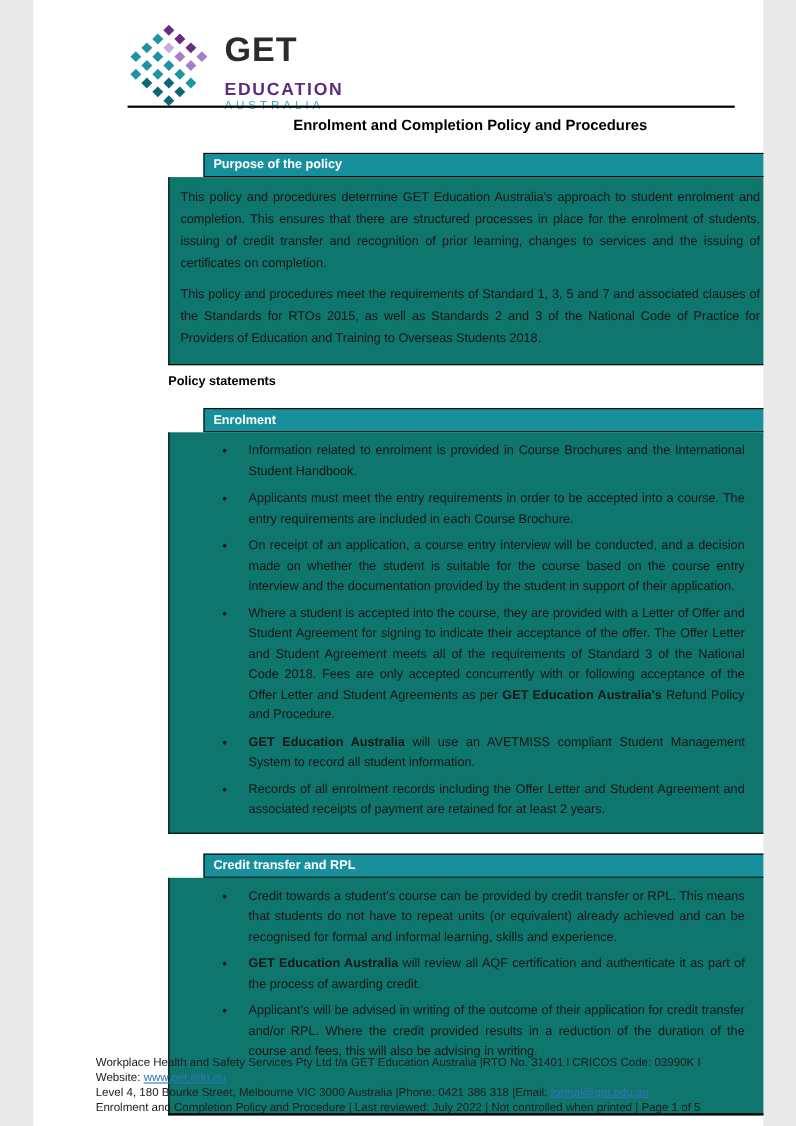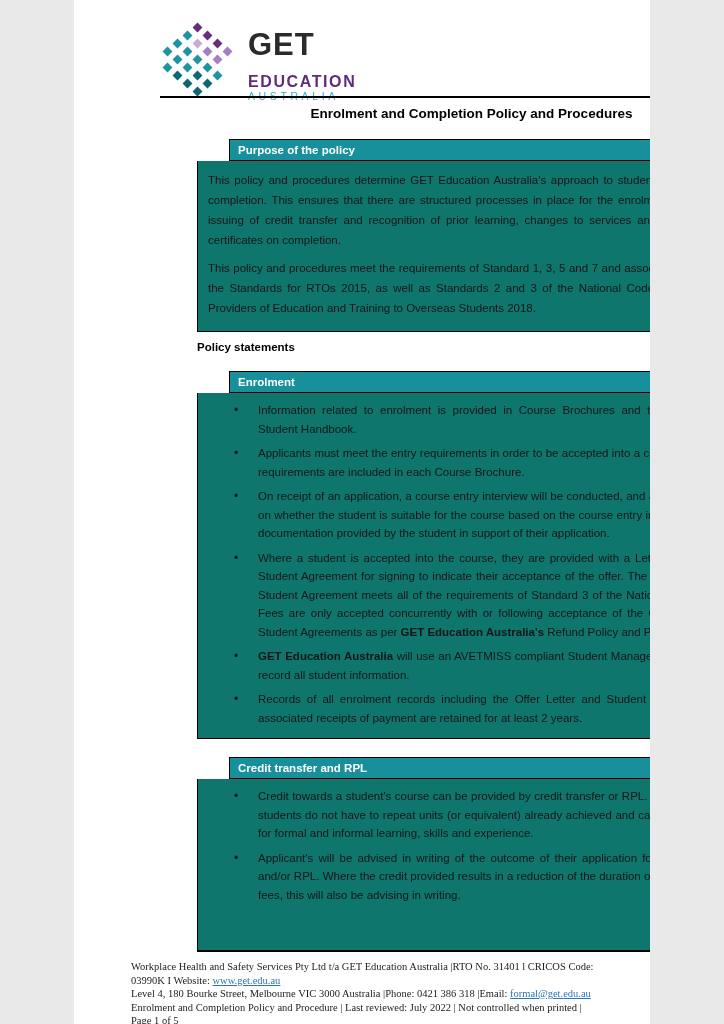--- a/index.html
+++ b/index.html
@@ -1,21 +1,21 @@
 <!DOCTYPE html>
 <html style="--teal: #18909b; --link: #2e75b6;"><head>
 <meta charset="utf-8">
 <style>
   :root{
     --teal:#18909b; --border:#000; --link:#2e75b6;
     --brand:#2d2a2c; --edu:#5d2c7f; --aus:#36afc0;
   }
   html,body{margin:0;padding:0;background:#e9e9e9;}
   .page{
-    position:relative; width:576px; height:1024px; margin:0 auto;
+    position:relative; width:664px; height:1024px; margin:0 auto;
     background:#fff; overflow:hidden;
     font-family:"Liberation Sans",sans-serif; color:#151515;
   }
   
   .logo{position:absolute; left:90px; top:24px; display:flex; align-items:flex-start;}
   .logo-pattern{position:relative; width:72px; height:68px; flex:0 0 auto;}
   .diamond{position:absolute; width:7px; height:7px; transform:rotate(45deg);}
   .logo-text{margin-left:12px; padding-top:8px;}
   .logo-brand{font-size:31px; line-height:26px; font-weight:800; letter-spacing:1px; color:var(--brand);}
   .logo-edu{font-size:16px; line-height:14px; font-weight:700; letter-spacing:1.6px; color:var(--edu); margin-top:17px;}
@@ -29,33 +29,33 @@
     color:#fff; font-weight:700; font-size:11.5px; padding:4px 8px 4px 8px;
     box-sizing:border-box;
     margin-left:32px;
   }
   .box{
     border:1px solid var(--border); border-top:none; box-sizing:border-box;
     padding:1px 10px 5px 10px; background:#0f766e;
   }
   .box p{margin:8px 0; font-size:11.5px; line-height:20px; text-align:justify;}
   .policy-label{margin:9px 0 0; font-size:11.5px; font-weight:700; color:#000;}
-  ul.bullets{margin:7px 0 5px; padding:0 2px 0 50px; list-style:none;}
+  ul.bullets{margin:7px 12px 5px; padding:0 2px 0 50px; list-style:none;}
   ul.bullets li{
     position:relative; margin:6px 0; font-size:11.5px; line-height:18.5px;
     text-align:justify;
   }
   ul.bullets li::before{content:"\2022"; position:absolute; left:-24px; top:0; font-size:12px;}
   .b{font-weight:700;}
   .credit-box{padding-bottom:40px;}
   .box-shadow{border-bottom-width:2px;}
   
   .doc-footer{
     position:absolute; left:57px; right:50px; top:960px;
-    font-family:Liberation Serif, serif; font-size:10.5px; line-height:13.5px; color:#1c1c1c;
+    font-family:Liberation Sans, sans-serif; font-size:10.5px; line-height:13.5px; color:#1c1c1c;
   }
   .doc-footer a{color:var(--link); text-decoration:underline; cursor:pointer;}
 </style>
 </head>
 <body>
 
 <div class="page">
 
   <div class="logo">
     <div class="logo-pattern">
@@ -117,20 +117,21 @@
             <li><span>Records of all enrolment records including the Offer Letter and Student Agreement and associated receipts of payment are retained for at least 2 years.</span></li>
           </ul>
       </div>
     </section>
 
     <section>
       <div class="bar">Credit transfer and RPL</div>
       <div class="box credit-box box-shadow">
         <ul class="bullets">
             <li><span>Credit towards a student's course can be provided by credit transfer or RPL. This means that students do not have to repeat units (or equivalent) already achieved and can be recognised for formal and informal learning, skills and experience.</span></li>
+            <li><span class="b">GET Education Australia</span><span> will review all AQF certification and authenticate it as part of the process of awarding credit.</span></li>
             <li><span>Applicant's will be advised in writing of the outcome of their application for credit transfer and/or RPL.  Where the credit provided results in a reduction of the duration of the course and fees, this will also be advising in writing.</span></li>
           </ul>
       </div>
     </section>
 
   </div>
 
   <div class="doc-footer">
     <div>
       <span>Workplace Health and Safety Services Pty Ltd t/a GET Education Australia |RTO No. 31401 l CRICOS Code: 03990K I Website: </span><a>www.get.edu.au</a>

